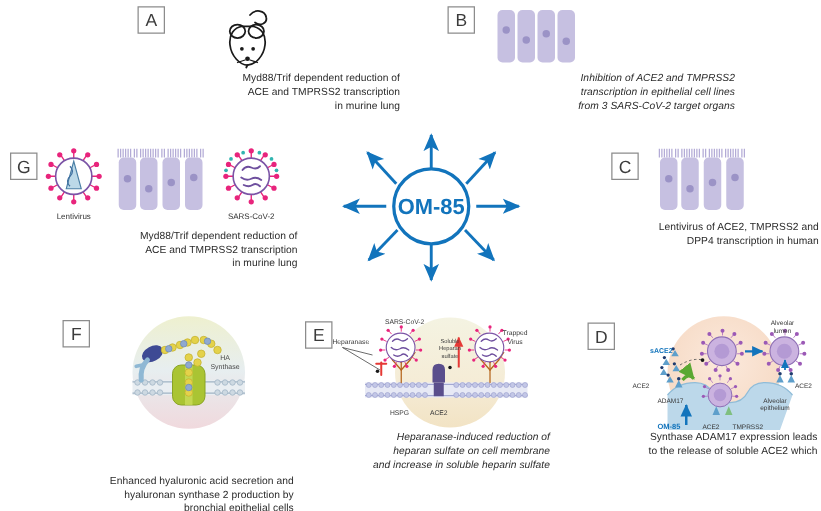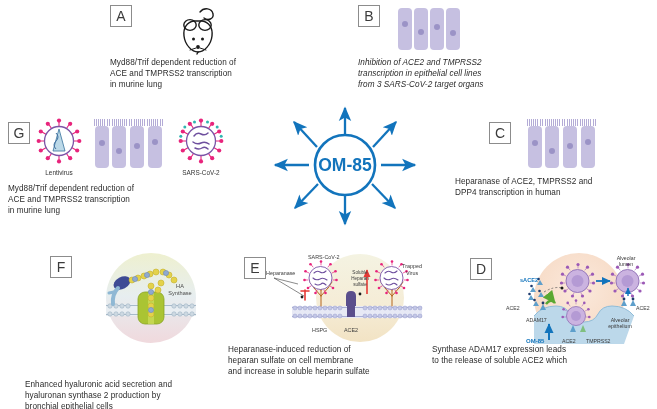--- a/index.html
+++ b/index.html
@@ -12,21 +12,21 @@
 
   
   .panel{position:absolute;}
   .plabel{
     width:22px;height:22px;border:1.4px solid #8c8c8c;background:#fff;
     display:flex;align-items:center;justify-content:center;
     font-size:14px;color:#3b3b3b;font-family:"Liberation Sans",sans-serif;
     box-sizing:border-box;
   }
   .caption{
-    font-size:8.2px;line-height:11.2px;text-align:left;color:#2b2b2b;
+    font-size:8.2px;line-height:11.2px;text-align:right;color:#2b2b2b;
     letter-spacing:.05px;
   }
   .caption div{white-space:nowrap;}
 
   
   .cells{display:flex;gap:2px;align-items:flex-end;}
   .cell{
     width:14px;height:42px;background:#c6c0e1;border-radius:4px;
     position:relative;
   }
@@ -324,21 +324,21 @@
                 <i></i>
               </div>
             <div class="cell">
                 <span class="nuc" style="top:13px;"></span>
               </div>
           </div>
         </div>
       </div>
     </div>
     <div class="caption" style="width:200px;">
-      <div>Heparanase of ACE2, TMPRSS2 and</div>
+      <div>Lentivirus of ACE2, TMPRSS2 and</div>
       <div>DPP4 transcription in human</div>
     </div>
   </div>
 
   <div id="hub">
     <svg width="186" height="130" viewBox="0 0 186 130">
       <defs>
         <marker id="ah" markerWidth="7" markerHeight="7" refX="5.6" refY="3.1" orient="auto" markerUnits="strokeWidth">
           <path d="M0,0.4 L6.2,3.1 L0,5.8 L1.5,3.1 Z" fill="#1274bc"></path>
         </marker>
@@ -620,21 +620,21 @@
         <text x="44" y="7" font-family="Liberation Sans, sans-serif" font-size="5.4" fill="#3a3a3a">SARS-CoV-2</text>
         <text x="96" y="22" font-family="Liberation Sans, sans-serif" font-size="4.6" fill="#3a3a3a" text-anchor="middle">Soluble</text>
         <text x="96" y="28" font-family="Liberation Sans, sans-serif" font-size="4.6" fill="#3a3a3a" text-anchor="middle">Heparan</text>
         <text x="96" y="34" font-family="Liberation Sans, sans-serif" font-size="4.6" fill="#3a3a3a" text-anchor="middle">sulfate</text>
         <text x="148" y="16" font-family="Liberation Sans, sans-serif" font-size="5.4" fill="#3a3a3a" text-anchor="middle">Trapped</text>
         <text x="148" y="23" font-family="Liberation Sans, sans-serif" font-size="5.4" fill="#3a3a3a" text-anchor="middle">Virus</text>
         <text x="48" y="80" font-family="Liberation Sans, sans-serif" font-size="5.4" fill="#3a3a3a">HSPG</text>
         <text x="80" y="80" font-family="Liberation Sans, sans-serif" font-size="5.4" fill="#3a3a3a">ACE2</text>
       </svg>
     </div>
-    <div class="caption" style="width:212px;">
+    <div class="caption" style="width:212px;font-style:italic;">
       <div>Heparanase-induced reduction of</div>
       <div>heparan sulfate on cell membrane</div>
       <div>and increase in soluble heparin sulfate</div>
     </div>
   </div>
 
   <div class="panel" style="left:432px;top:252px;width:222px;">
     <div style="position:relative;height:92px;">
       <div class="plabel" style="position:absolute;left:38px;top:6px;">D</div>
 

